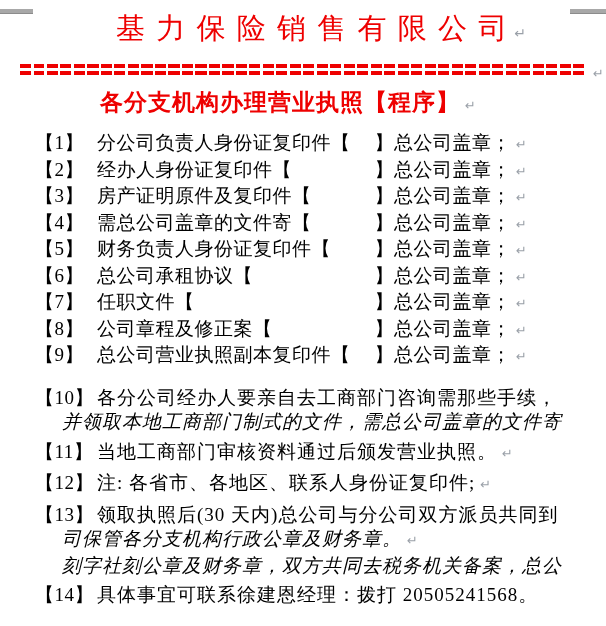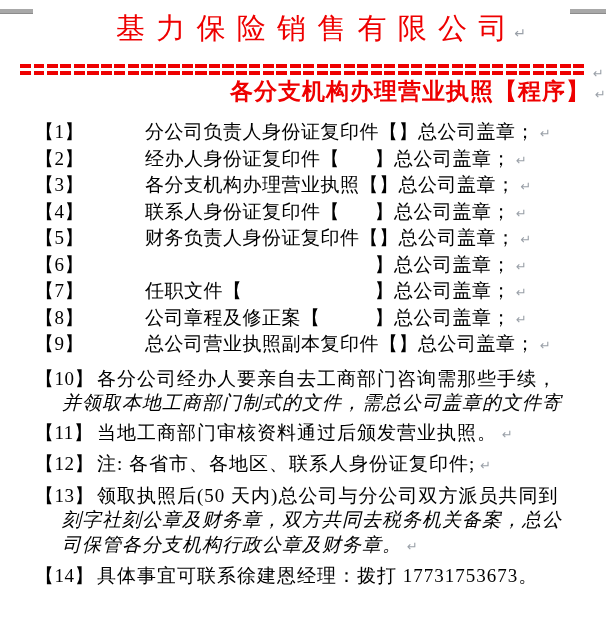--- a/index.html
+++ b/index.html
@@ -40,43 +40,42 @@
   .separator-wrap { position:relative; margin:11px 0 0 20px; width:567px; height:14px; }
   .sep-bar {
     position:absolute; left:0; width:567px; height:4px;
     background:repeating-linear-gradient(90deg,#ee0000 0 11px,#ffffff 11px 13.5px);
   }
   .sep-bar.top { top:1px; }
   .sep-bar.bottom { top:8px; }
   .separator-wrap .pmark { position:absolute; left:568px; top:3px; }
 
   .heading {
-    margin:1px 0 0 100px;
+    margin:12px 0 0 100px;
     font-size:23px;
     font-weight:bold;
     color:#ee0000;
     line-height:28px;
     letter-spacing:1px;
     white-space:nowrap;
-    text-align:right;
   }
 
   .list { margin-top:11px; padding-left:35px; font-size:19px; letter-spacing:0.5px; }
 
   
   .row { display:flex; width:492px; line-height:24.5px; align-items:baseline; white-space:nowrap; }
   .row .num { width:62px; flex:none; }
-  .row .pre { flex:none;margin-left:48px; }
+  .row .pre { flex:none; }
   .row .spacer { flex:1; }
   .row .post { flex:none; }
   .row .pmark { flex:none; }
 
   
   .para { margin-top:5px; }
-  .para.first-para { margin-top:8px; }
+  .para.first-para { margin-top:16px; }
   .pline { line-height:24.5px; letter-spacing:1px; white-space:nowrap; }
   .pline .num { display:inline-block; width:62px; letter-spacing:0.5px; }
   .pline.cont { padding-left:27px;font-style:italic; }
 </style>
 </head>
 <body>
 
 <div class="page">
   <div class="corner left"></div>
   <div class="corner right"></div>
@@ -101,41 +100,42 @@
       </div>
       <div class="row">
         <span class="num">【2】</span>
         <span class="pre">经办人身份证复印件【</span>
         <span class="spacer"></span>
         <span class="post">】总公司盖章；</span>
         <span class="pmark">↵</span>
       </div>
       <div class="row">
         <span class="num">【3】</span>
-        <span class="pre">各分支机构办理营业执照【</span>
+        <span class="pre">房产证明原件及复印件【</span>
         <span class="spacer"></span>
         <span class="post">】总公司盖章；</span>
         <span class="pmark">↵</span>
       </div>
       <div class="row">
         <span class="num">【4】</span>
-        <span class="pre">联系人身份证复印件【</span>
+        <span class="pre">需总公司盖章的文件寄【</span>
         <span class="spacer"></span>
         <span class="post">】总公司盖章；</span>
         <span class="pmark">↵</span>
       </div>
       <div class="row">
         <span class="num">【5】</span>
         <span class="pre">财务负责人身份证复印件【</span>
         <span class="spacer"></span>
         <span class="post">】总公司盖章；</span>
         <span class="pmark">↵</span>
       </div>
       <div class="row">
         <span class="num">【6】</span>
+        <span class="pre">总公司承租协议【</span>
         <span class="spacer"></span>
         <span class="post">】总公司盖章；</span>
         <span class="pmark">↵</span>
       </div>
       <div class="row">
         <span class="num">【7】</span>
         <span class="pre">任职文件【</span>
         <span class="spacer"></span>
         <span class="post">】总公司盖章；</span>
         <span class="pmark">↵</span>
@@ -158,21 +158,21 @@
         <div class="pline first"><span class="num">【10】</span><span class="ptext">各分公司经办人要亲自去工商部门咨询需那些手续，</span></div>
         <div class="pline cont"><span class="ptext">并领取本地工商部门制式的文件，需总公司盖章的文件寄</span></div>
       </div>
       <div class="para">
         <div class="pline first"><span class="num">【11】</span><span class="ptext">当地工商部门审核资料通过后颁发营业执照。</span><span class="pmark">↵</span></div>
       </div>
       <div class="para">
         <div class="pline first"><span class="num">【12】</span><span class="ptext">注: 各省市、各地区、联系人身份证复印件;</span><span class="pmark">↵</span></div>
       </div>
       <div class="para">
-        <div class="pline first"><span class="num">【13】</span><span class="ptext">领取执照后(50 天内)总公司与分公司双方派员共同到</span></div>
+        <div class="pline first"><span class="num">【13】</span><span class="ptext">领取执照后(30 天内)总公司与分公司双方派员共同到</span></div>
+        <div class="pline cont"><span class="ptext">司保管各分支机构行政公章及财务章。</span><span class="pmark">↵</span></div>
         <div class="pline cont"><span class="ptext">刻字社刻公章及财务章，双方共同去税务机关备案，总公</span></div>
-        <div class="pline cont"><span class="ptext">司保管各分支机构行政公章及财务章。</span><span class="pmark">↵</span></div>
       </div>
       <div class="para">
-        <div class="pline first"><span class="num">【14】</span><span class="ptext">具体事宜可联系徐建恩经理：拨打 17731753673。</span></div>
+        <div class="pline first"><span class="num">【14】</span><span class="ptext">具体事宜可联系徐建恩经理：拨打 20505241568。</span></div>
       </div>
     </div>
 </div>
 
 </body></html>

